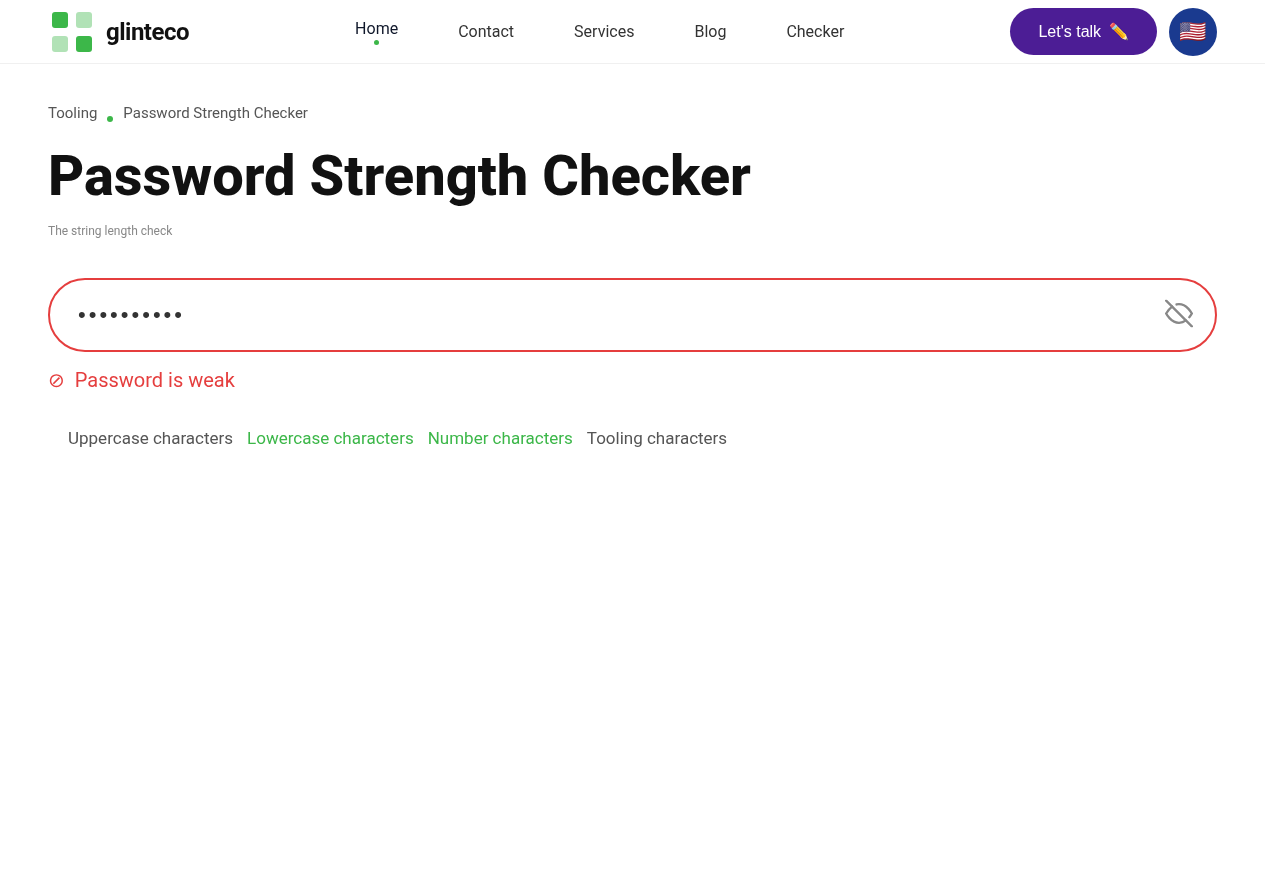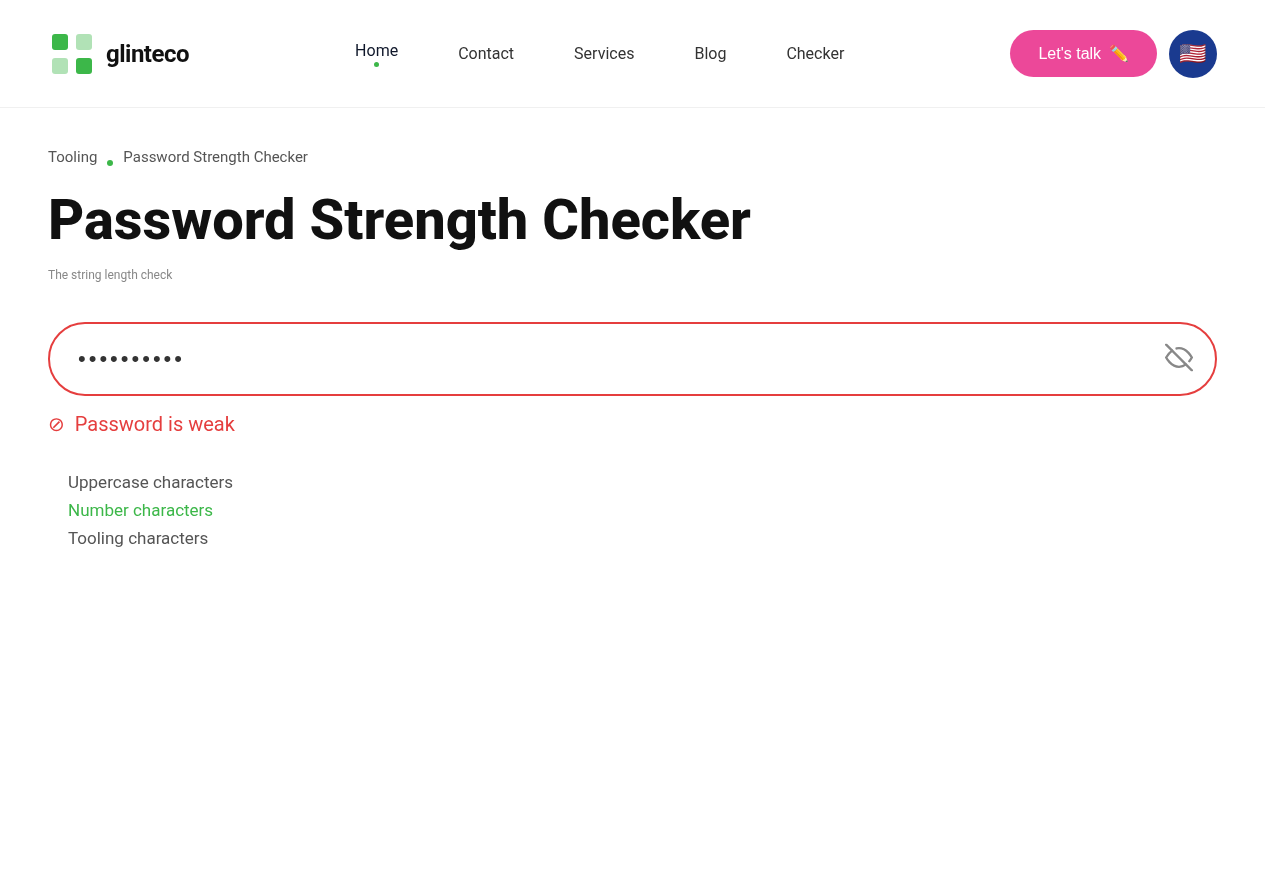--- a/index.html
+++ b/index.html
@@ -14,21 +14,21 @@
       color: #111;
       width: 1265px;
       min-height: 877px;
     }
 
     
     header {
       display: flex;
       justify-content: space-between;
       padding: 0 48px;
-      height: 108px;
+      height: 64px;
       border-bottom: 1px solid #f0f0f0;
     }
 
     .logo-area {
       display: flex;
       align-items: center;
       gap: 10px;
     }
 
     .logo-icon {
@@ -74,21 +74,21 @@
     .header-actions {
       display: flex;
       align-items: center;
       gap: 12px;
     }
 
     .lets-talk-btn {
       display: flex;
       align-items: center;
       gap: 8px;
-      background: #ec4899;
+      background: #4c1d95;
       color: #fff;
       border: none;
       border-radius: 50px;
       padding: 14px 28px;
       font-size: 16px;
       font-weight: 500;
       cursor: pointer;
     }
 
     .lets-talk-btn .pencil-icon {
@@ -206,22 +206,22 @@
     .status-text {
       font-size: 20px;
       color: #e53e3e;
       font-weight: 400;
     }
 
     
     .criteria-list {
       list-style: none;
       display: flex;
-      flex-direction: column;
-      gap: 8px;
+      flex-direction: row;
+      gap: 14px;
       padding-left: 20px;
     }
 
     .criteria-item {
       font-size: 17px;
       color: #555;
     }
 
     .criteria-item.met {
       color: #3cb749;
@@ -287,19 +287,22 @@
   <div class="password-status">
     <span class="status-warning-icon">⊘</span>
     <span class="status-text">Password is weak</span>
   </div>
 
   <ul class="criteria-list">
     <li class="criteria-item">
       <span>Uppercase characters</span>
     </li>
     <li class="criteria-item met">
+      <span>Lowercase characters</span>
+    </li>
+    <li class="criteria-item met">
       <span>Number characters</span>
     </li>
     <li class="criteria-item">
       <span>Tooling characters</span>
     </li>
   </ul>
 </main>
 
 </body></html>

